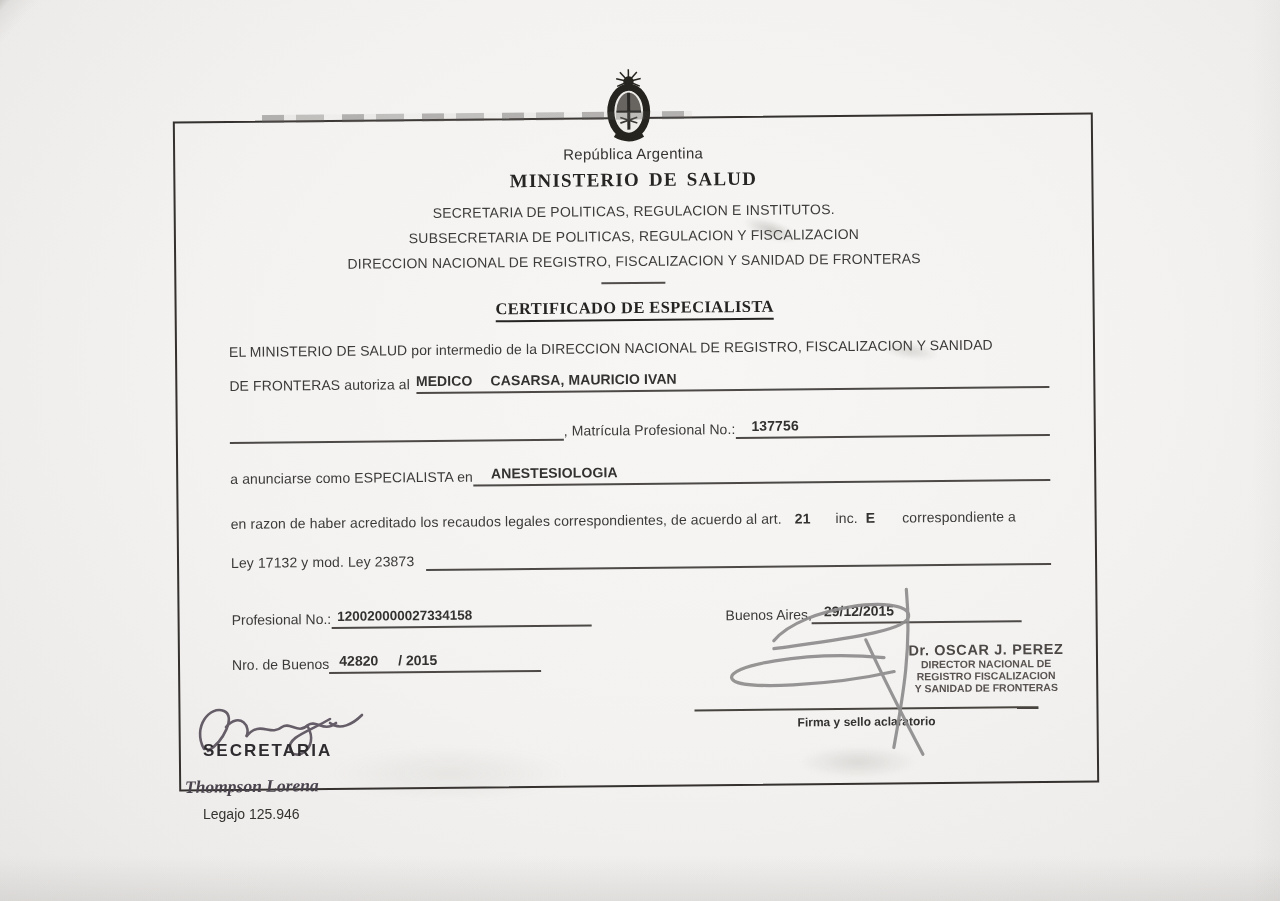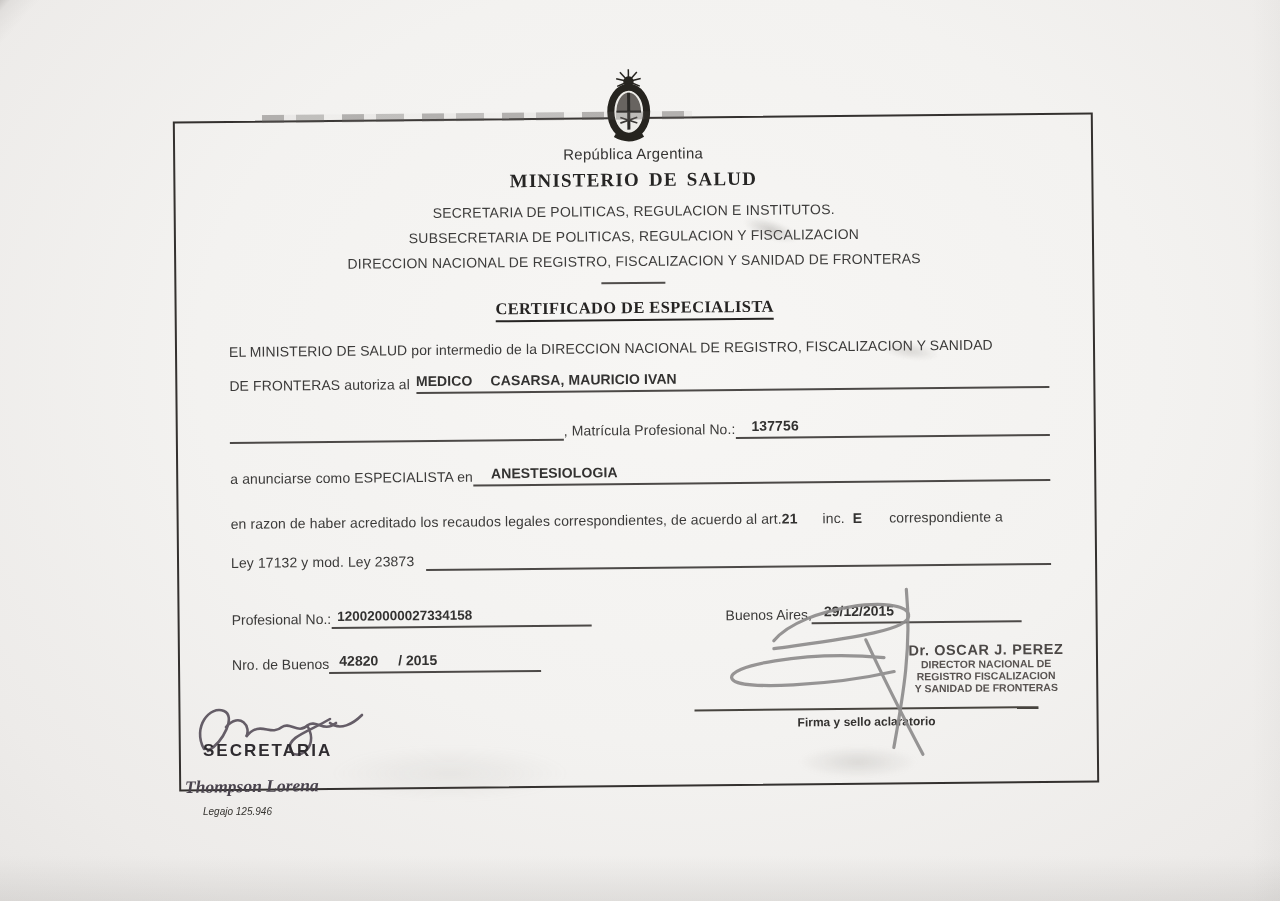--- a/index.html
+++ b/index.html
@@ -46,21 +46,21 @@
   .stamp-name{font-size:14.5px;font-weight:700;letter-spacing:.6px;color:#4c4846;}
   .stamp-line{font-size:10.5px;font-weight:700;line-height:12px;color:#585351;}
   .sign-line{position:absolute;left:514px;top:591px;width:344px;border-top:2px solid #47443f;}
   .sign-caption{position:absolute;left:514px;top:598px;width:344px;text-align:center;
     font-size:12px;font-weight:700;color:#343230;}
   .sig-svg{position:absolute;pointer-events:none;}
   .clerk-code{position:absolute;left:203px;top:741px;font-size:17px;font-weight:700;
     letter-spacing:2px;color:#2f2c30;}
   .clerk-name{position:absolute;left:185px;top:776px;font-family:"Liberation Serif","DejaVu Serif",serif;
     font-style:italic;font-weight:700;font-size:17.5px;color:#49434d;transform:rotate(-0.8deg);}
-  .legajo{position:absolute;left:203px;top:806px;font-size:10px;color:#35332f;font-style:italic;}
+  .legajo{position:absolute;left:203px;top:806px;font-size:14px;color:#35332f;}
   .smudge{position:absolute;pointer-events:none;}
   .smudge-dashes{left:262px;top:113px;width:430px;height:8px;transform:rotate(-0.55deg);
     background:repeating-linear-gradient(90deg, rgba(99,96,94,.45) 0 22px, rgba(160,157,154,.10) 22px 34px,
       rgba(99,96,94,.35) 34px 62px, rgba(170,167,164,.06) 62px 80px);
     filter:blur(.6px);}
   .smudge-a{left:742px;top:220px;width:58px;height:20px;transform:rotate(18deg);
     background:radial-gradient(ellipse, rgba(120,116,112,.30), transparent 70%);filter:blur(1px);}
   .smudge-b{left:880px;top:342px;width:60px;height:18px;transform:rotate(8deg);
     background:radial-gradient(ellipse, rgba(120,116,112,.22), transparent 70%);filter:blur(1px);}
   .smudge-c{left:798px;top:746px;width:120px;height:32px;
@@ -124,21 +124,21 @@
 
     <div class="row" style="top:344px">
       <span>a anunciarse como ESPECIALISTA en</span>
       <span class="ulseg" style="padding-left:18px">
         <span class="b">ANESTESIOLOGIA</span>
       </span>
     </div>
 
     <div class="row" style="top:392px">
       <span>en razon de haber acreditado los recaudos legales correspondientes, de acuerdo al art.</span>
-      <span class="b" style="">21</span>
+      <span class="b" style="margin-left:13px">21</span>
       <span style="margin-left:25px">inc.</span>
       <span class="b" style="margin-left:8px">E</span>
       <span style="margin-left:27px">correspondiente a</span>
     </div>
 
     <div class="row" style="top:431px">
       <span>Ley 17132 y mod. Ley 23873</span>
       <span class="fill" style="margin-left:12px"></span>
     </div>
 

